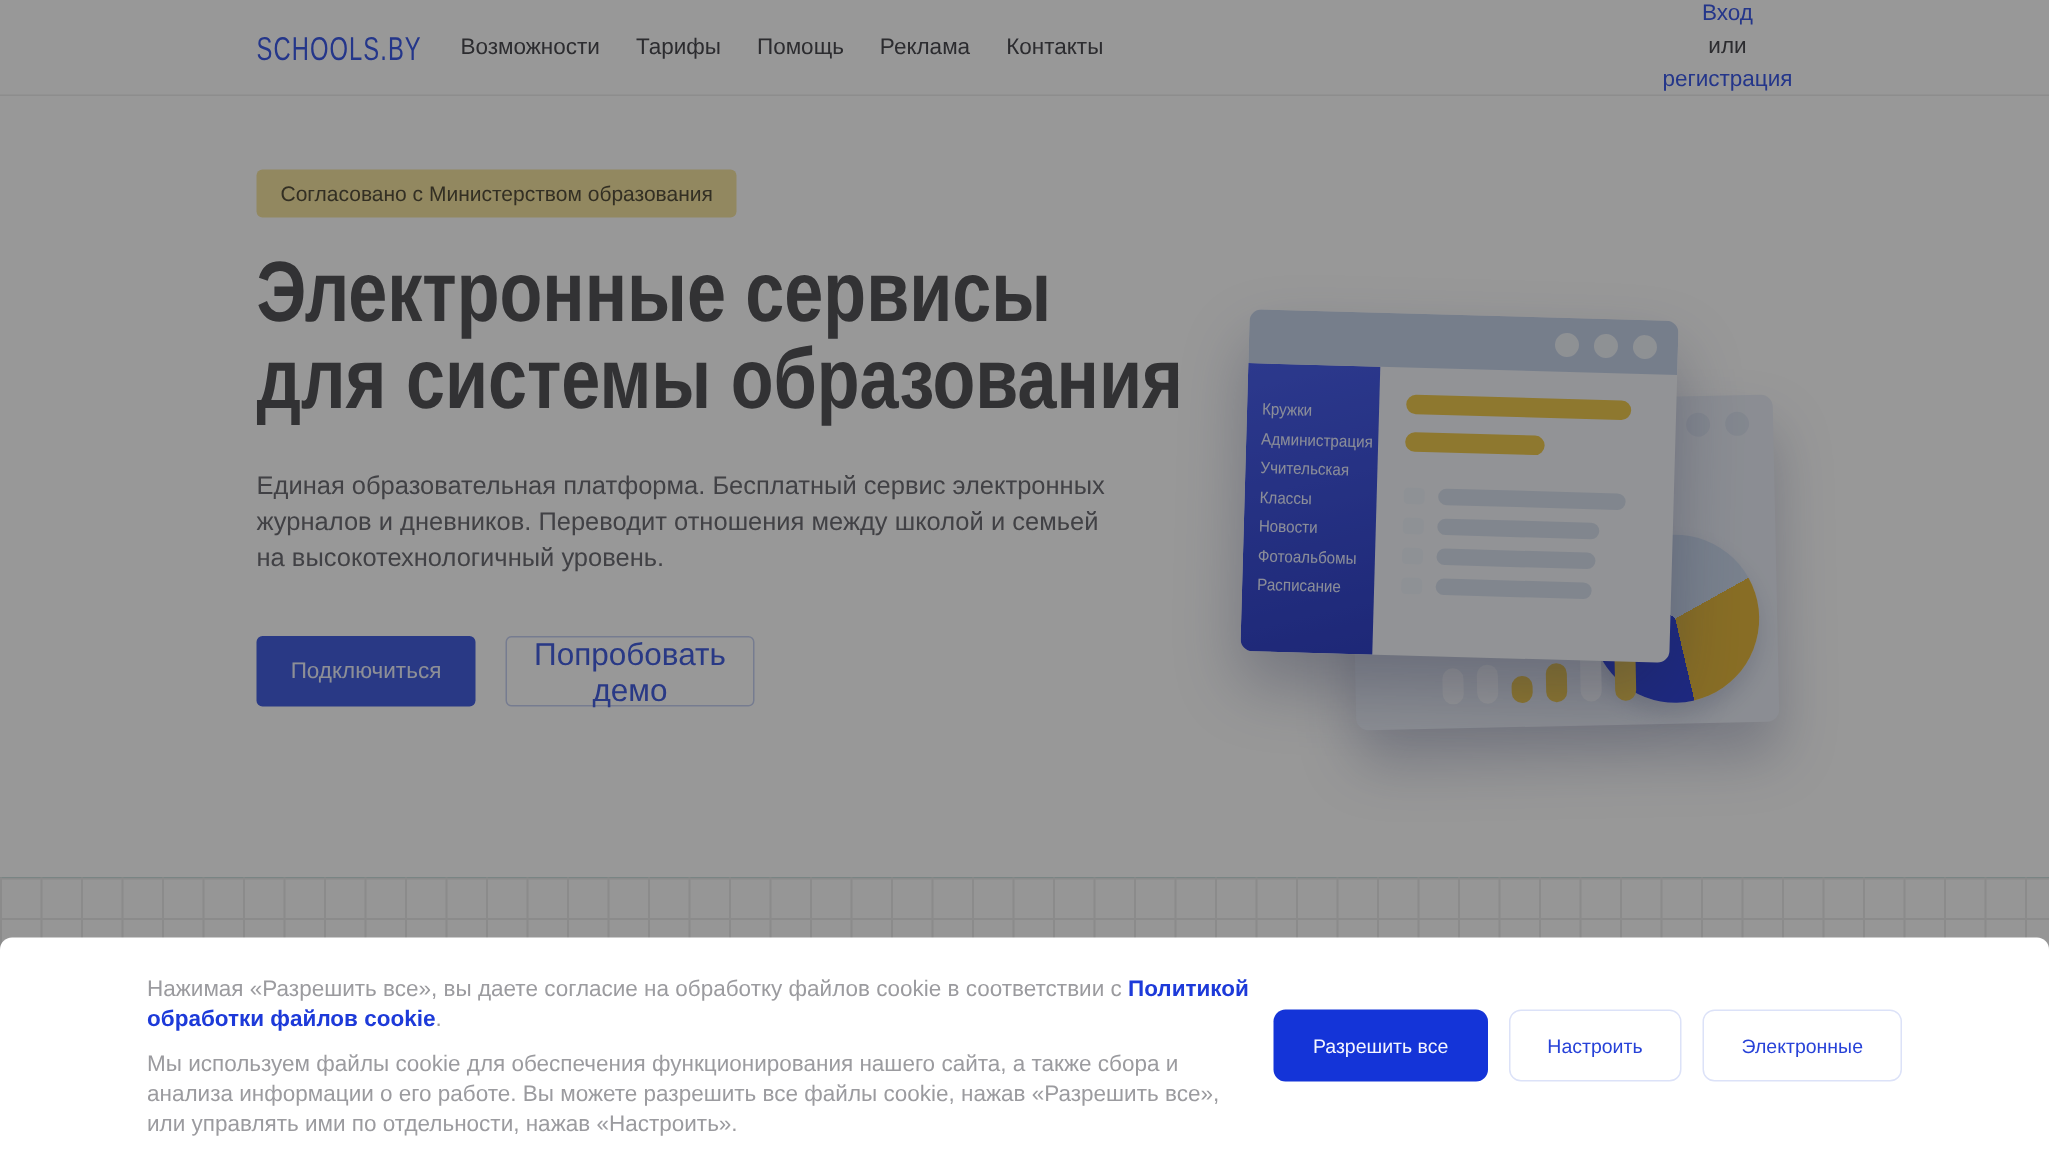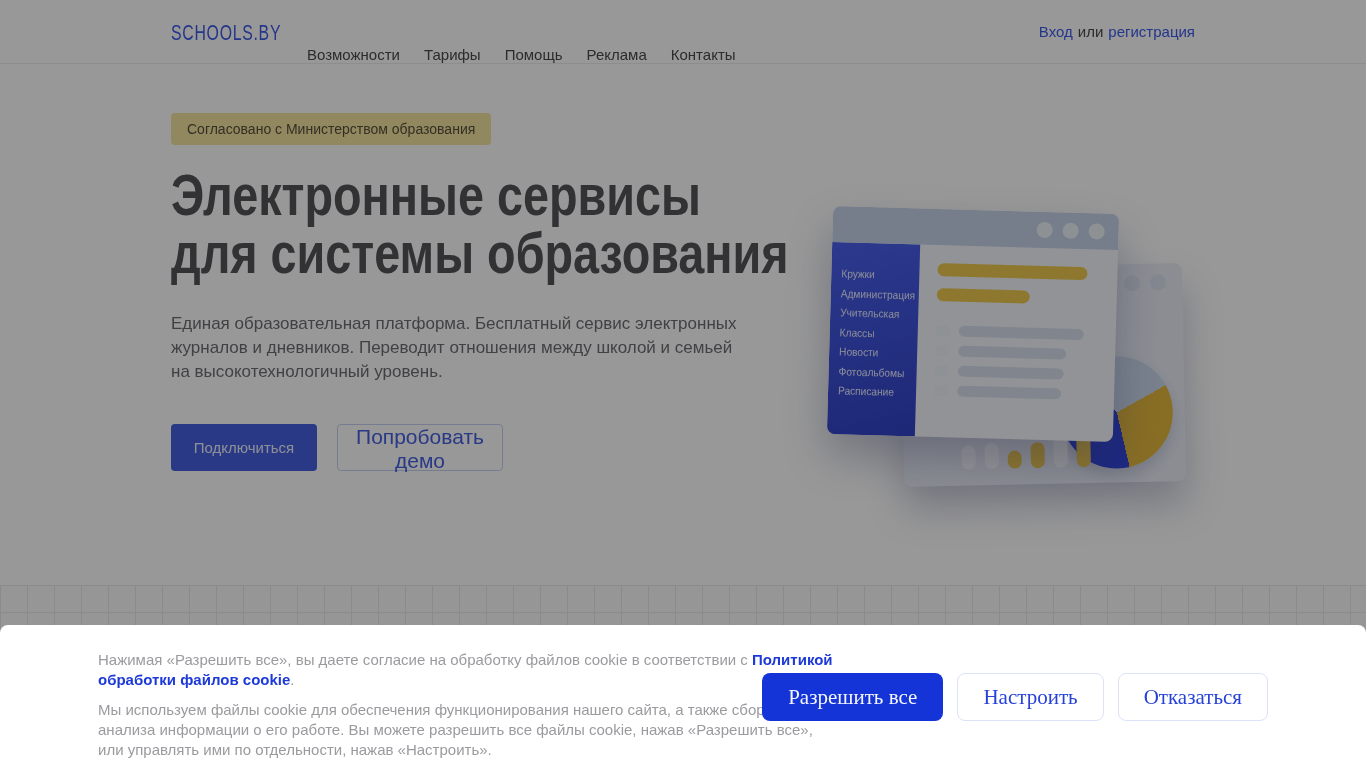--- a/index.html
+++ b/index.html
@@ -4,23 +4,23 @@
 <style>
   * { margin:0; padding:0; box-sizing:border-box; }
   html,body { width:1366px; height:768px; }
   body { font-family:"Liberation Sans", sans-serif; background:#fff; }
 
   .page { position:relative; width:1366px; height:768px; overflow:hidden; background:#0f766e; }
 
   
   .header { position:absolute; top:0; left:0; width:1366px; height:64px; background:#fff; border-bottom:1px solid #ececec; z-index:2; }
   .logo { position:absolute; left:171px; top:20px; font-size:22px; font-weight:500; color:#3D5BE8; letter-spacing:1px; transform:scaleX(0.72); transform-origin:left center; white-space:nowrap; }
-  .nav { position:absolute; left:307px; top:0; height:63px; display:flex; align-items:flex-end; gap:24px; }
+  .nav { position:absolute; left:307px; top:0; height:63px; display:flex; align-items:center; gap:24px; }
   .nav span { font-size:15px; color:#4A4A50; cursor:pointer; }
-  .auth { position:absolute; right:171px; top:0; height:63px; display:flex; align-items:center; gap:5px; font-size:15px; }
+  .auth { position:absolute; right:171px; top:0; height:63px; display:flex; align-items:center; gap:5px; font-size:15px;flex-direction:column; }
   .auth .link { color:#3D5BE8; cursor:pointer; }
   .auth .sep { color:#4A4A50; }
 
   
   .hero { position:absolute; top:64px; left:0; width:1366px; height:521px; background:#ffffff; }
   .badge { position:absolute; left:171px; top:49px; height:32px; display:inline-flex; align-items:center; padding:0 16px; background:#F5E4A1; border-radius:4px; font-size:14px; color:#56503C; }
   .h1 { position:absolute; left:171px; top:102px; font-size:57px; line-height:58px; font-weight:700; color:#545458; transform:scaleX(0.82); transform-origin:left top; white-space:nowrap; }
   .desc { position:absolute; left:171px; top:248px; width:580px; font-size:17px; line-height:24px; color:#6E6E74; }
   .hero-buttons { position:absolute; left:171px; top:360px; display:flex; gap:20px; }
   .btn-hero-primary { width:146px; height:47px; background:#4560E0; color:#EDF0FC; border:none; border-radius:4px; font-size:15px; font-family:inherit; cursor:pointer; }
@@ -63,21 +63,21 @@
 
   
   .dim-overlay { position:absolute; inset:0; background:rgba(0,0,0,0.405); z-index:50; }
 
   
   .cookie { position:absolute; left:0; top:625px; width:1366px; height:143px; background:#ffffff; border-radius:8px 8px 0 0; z-index:100; }
   .cookie-text { position:absolute; left:98px; top:25px; width:742px; font-size:15px; line-height:20px; color:#9B9B9F; }
   .cookie-text p { margin-bottom:10px; }
   .policy-link { color:#1D3AD9; font-weight:700; cursor:pointer; }
   .cookie-buttons { position:absolute; right:98px; top:48px; display:flex; gap:14px; }
-  .btn-cookie { height:48px; border-radius:8px; font-size:21px; font-family:Liberation Serif, serif; cursor:pointer; }
+  .btn-cookie { height:48px; border-radius:8px; font-size:13px; font-family:Liberation Sans, sans-serif; cursor:pointer; }
   .btn-allow { padding:0 26px; background:#1434D8; color:#F4F6FF; border:none; }
   .btn-outline { padding:0 25px; background:#fff; color:#2742D8; border:1px solid #DCE2F8; }
 </style>
 </head>
 <body>
 
 <div class="page">
 
   <div class="header">
     <div class="logo">SCHOOLS.BY</div>
@@ -174,17 +174,17 @@
   <div class="dim-overlay"></div>
 
   <div class="cookie">
     <div class="cookie-text">
       <p><span>Нажимая «Разрешить все», вы даете согласие на обработку файлов cookie в соответствии с </span><span class="policy-link">Политикой обработки файлов cookie</span><span>.</span></p>
       <p>Мы используем файлы cookie для обеспечения функционирования нашего сайта, а также сбора и анализа информации о его работе. Вы можете разрешить все файлы cookie, нажав «Разрешить все», или управлять ими по отдельности, нажав «Настроить».</p>
     </div>
     <div class="cookie-buttons">
       <button class="btn-cookie btn-allow">Разрешить все</button>
       <button class="btn-cookie btn-outline">Настроить</button>
-      <button class="btn-cookie btn-outline">Отказаться</button>
+      <button class="btn-cookie btn-outline">Электронные</button>
     </div>
   </div>
 
 </div>
 
 </body></html>

